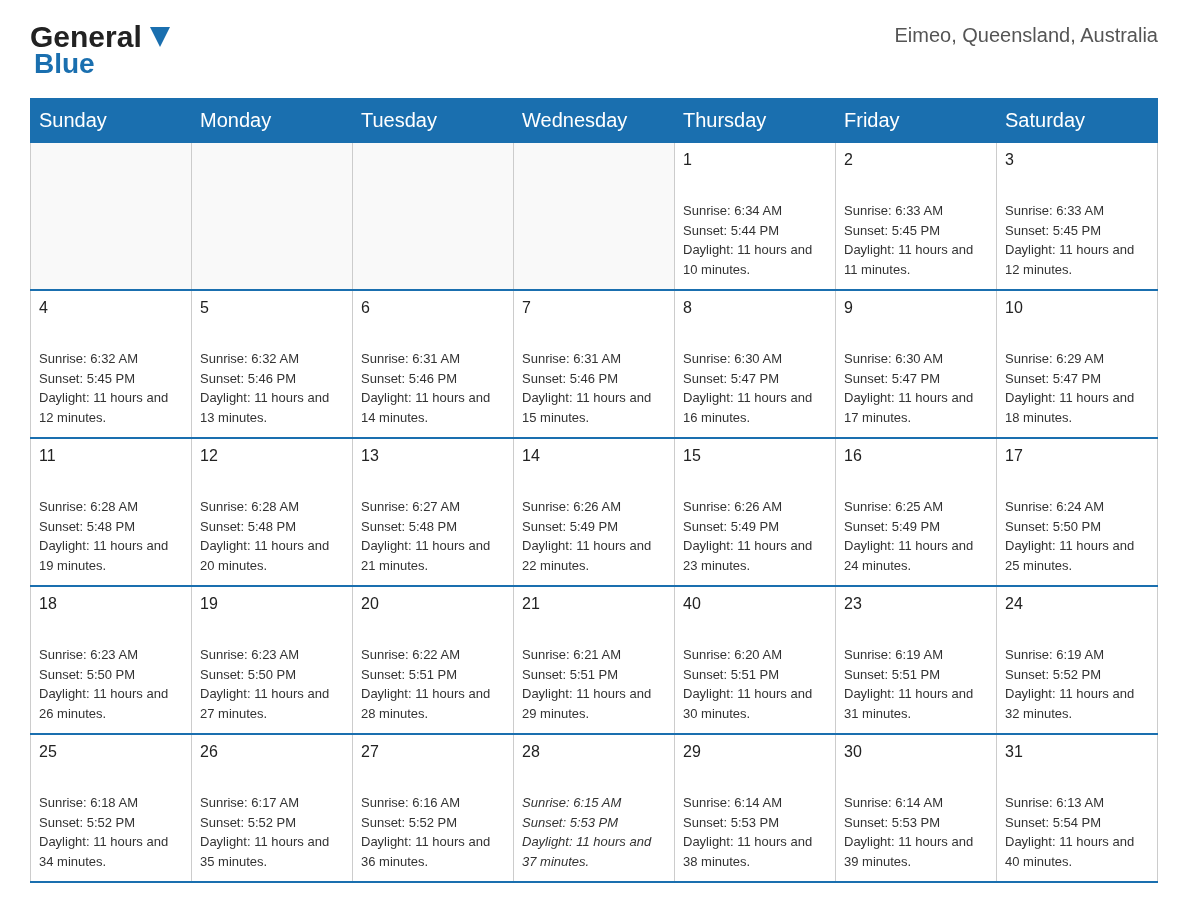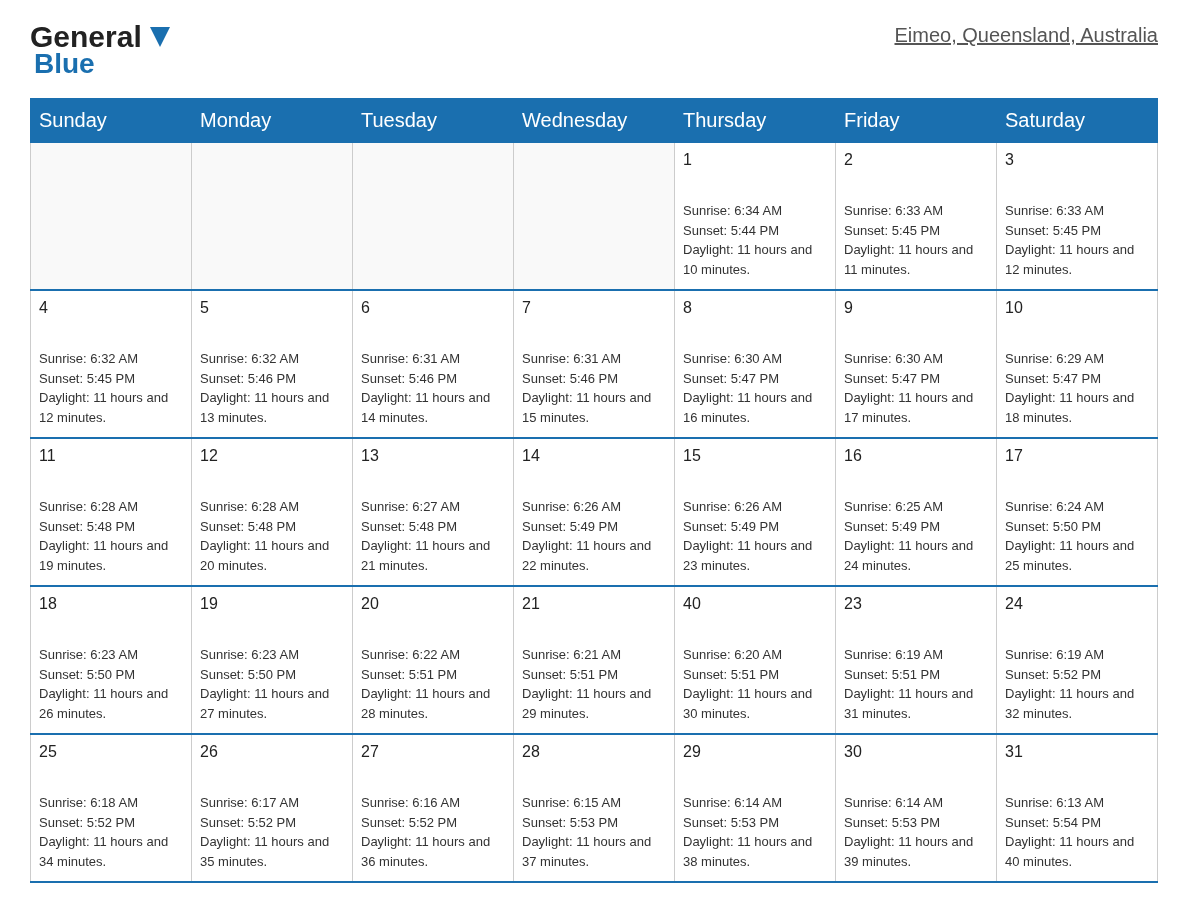--- a/index.html
+++ b/index.html
@@ -26,21 +26,20 @@
     .month-title {
       font-size: 48px;
       font-weight: 300;
       color: #222;
       line-height: 1;
     }
     .location {
       font-size: 20px;
       color: #555;
       margin-top: 4px;
-      text-decoration: underline;
     }
     table {
       width: 100%;
       border-collapse: collapse;
       table-layout: fixed;
     }
     thead tr {
       background: #1a6faf;
       color: #fff;
     }
@@ -282,21 +281,21 @@
 Daylight: 11 hours and 35 minutes.</div>
         </td>
         <td>
           <span class="day-num">27</span>
           <div class="day-info" style="white-space: pre-line;">Sunrise: 6:16 AM
 Sunset: 5:52 PM
 Daylight: 11 hours and 36 minutes.</div>
         </td>
         <td>
           <span class="day-num">28</span>
-          <div class="day-info" style="white-space: pre-line;">Sunrise: 6:15 AM
+          <div class="day-info" style="white-space: pre-line; font-style: italic;">Sunrise: 6:15 AM
 Sunset: 5:53 PM
 Daylight: 11 hours and 37 minutes.</div>
         </td>
         <td>
           <span class="day-num">29</span>
           <div class="day-info" style="white-space: pre-line;">Sunrise: 6:14 AM
 Sunset: 5:53 PM
 Daylight: 11 hours and 38 minutes.</div>
         </td>
         <td>

